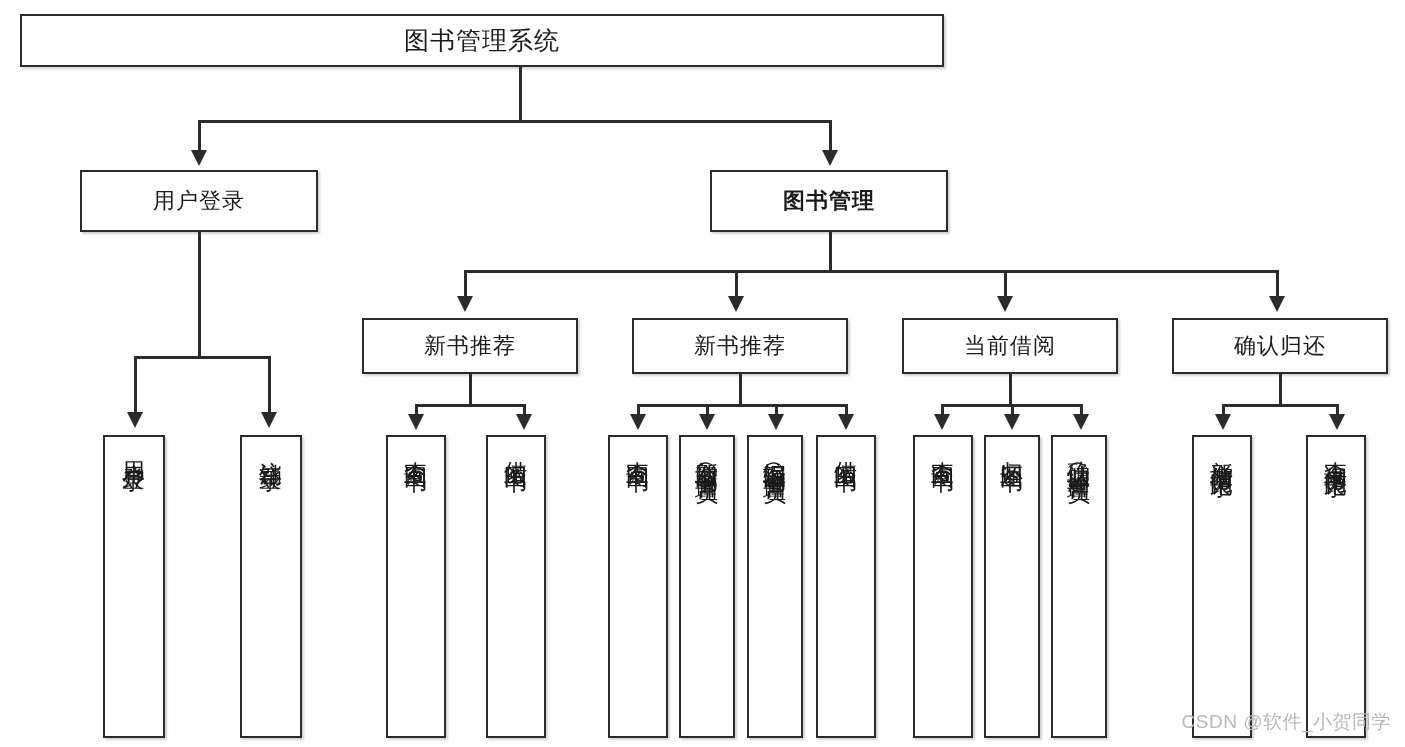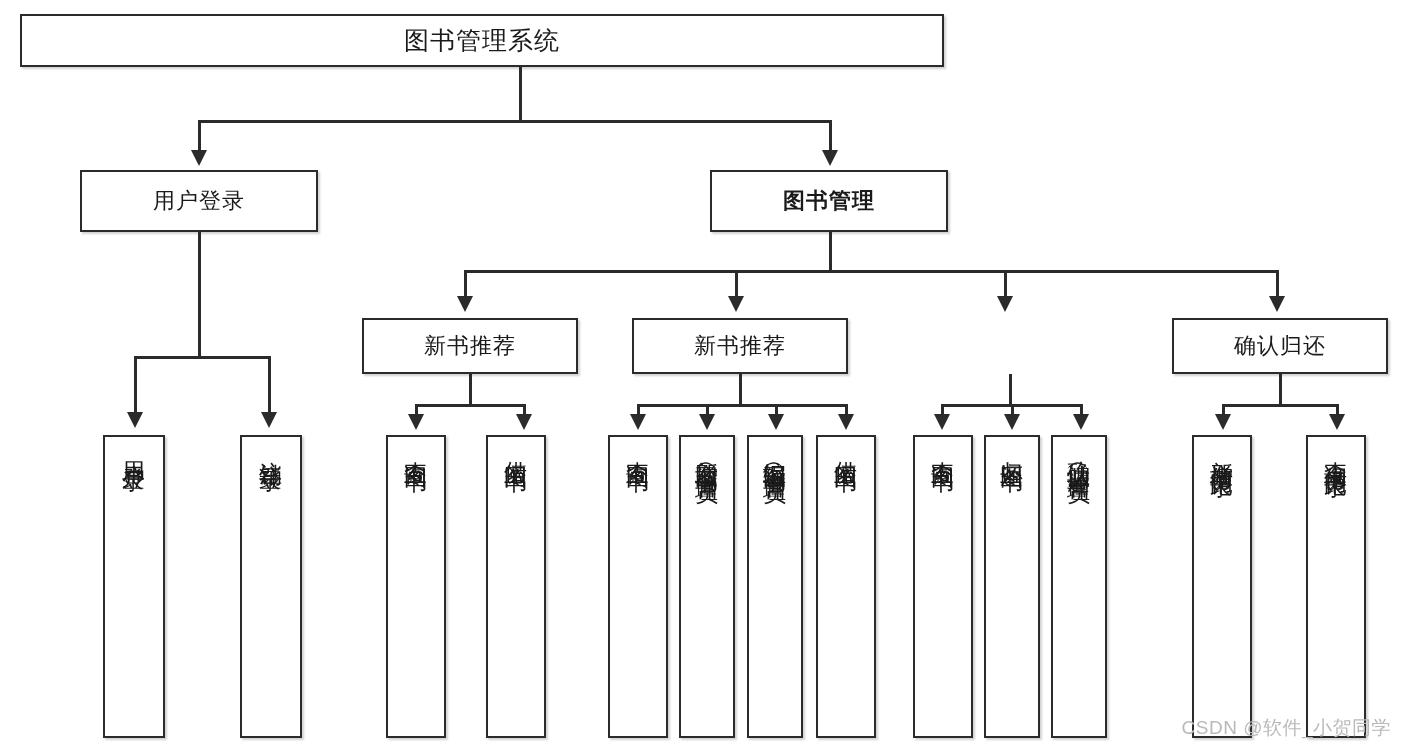--- a/index.html
+++ b/index.html
@@ -68,21 +68,21 @@
     width: 0;
     height: 0;
     border-left: 8px solid transparent;
     border-right: 8px solid transparent;
     border-top: 16px solid #2b2b2b;
   }
   
   #watermark {
     position: absolute;
     right: 14px;
-    bottom: 6px;
+    bottom: 12px;
     font-size: 19px;
     color: #b9b9b9;
     letter-spacing: 0.5px;
     white-space: nowrap;
     pointer-events: none;
   }
 </style>
 </head>
 <body>
 
@@ -130,20 +130,23 @@
   <div class="arrow" style="left:997px; top:296px;"></div>
 
   <div class="ln v" style="left:1276px; top:270px; height:28px;"></div>
   <div class="arrow" style="left:1269px; top:296px;"></div>
 
   <div class="node lvl2" style="left:362px; top:318px; width:216px; height:56px;">
     <span class="label">新书推荐</span>
   </div>
   <div class="node lvl2" style="left:632px; top:318px; width:216px; height:56px;">
     <span class="label">新书推荐</span>
+  </div>
+  <div class="node lvl2" style="left:902px; top:318px; width:216px; height:56px;">
+    <span class="label">当前借阅</span>
   </div>
   <div class="node lvl2" style="left:1172px; top:318px; width:216px; height:56px;">
     <span class="label">确认归还</span>
   </div>
 
   <div class="ln v" style="left:469px; top:374px; height:31px;"></div>
   <div class="ln h" style="left:415px; top:404px; width:110px;"></div>
   <div class="ln v" style="left:415px; top:404px; height:12px;"></div>
   <div class="arrow" style="left:408px; top:414px;"></div>
   <div class="ln v" style="left:523px; top:404px; height:12px;"></div>

